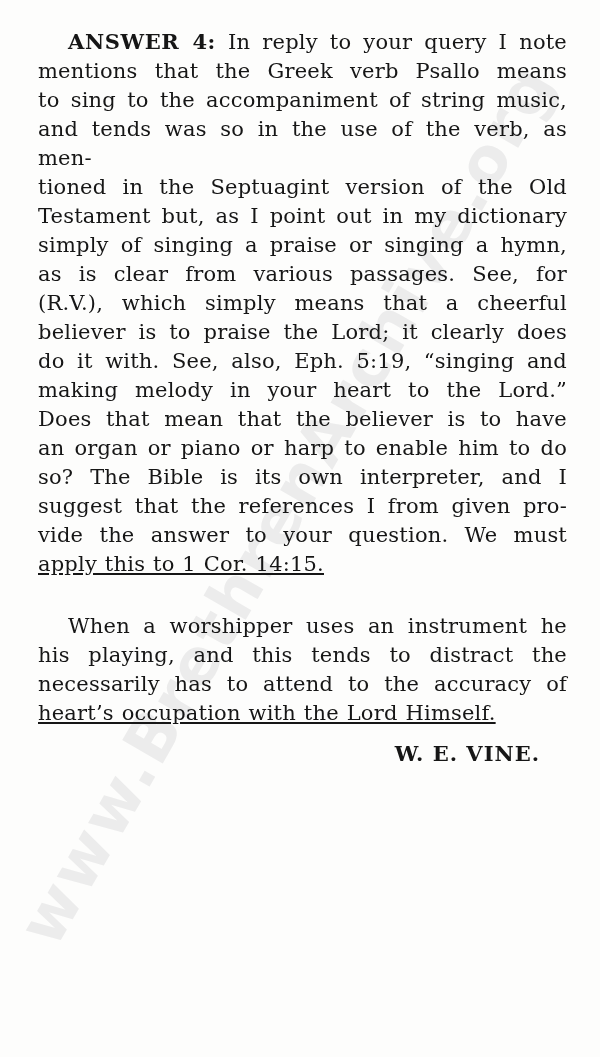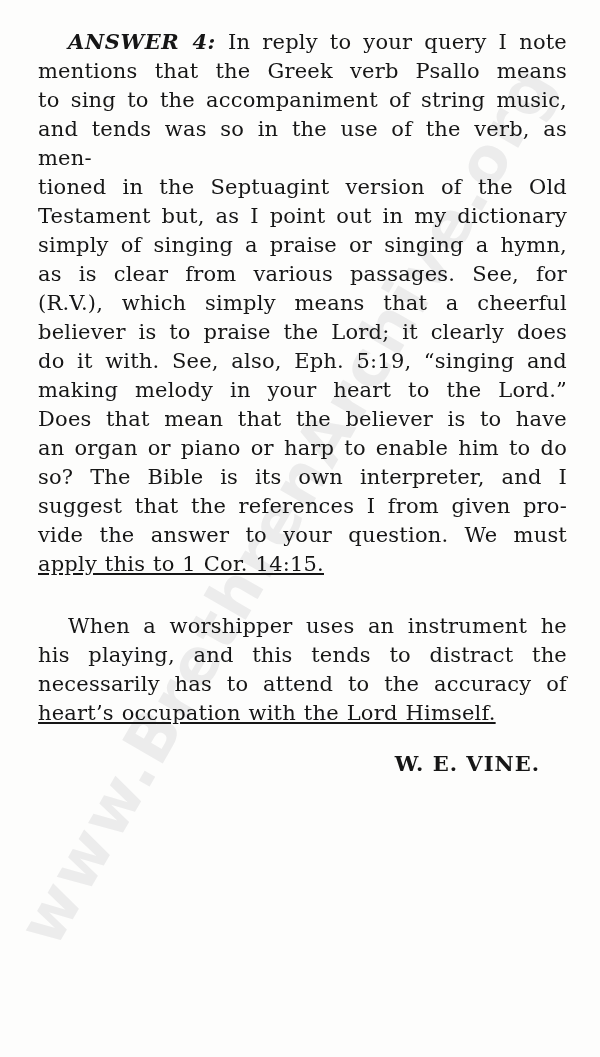--- a/index.html
+++ b/index.html
@@ -52,24 +52,23 @@
   .line.last {
     text-align-last: left;
     text-decoration: underline;
   }
   .line.first {
     text-indent: 30px;
   }
   .lead {
     font-weight: bold;
     letter-spacing: 0.6px;
-    font-style: italic;
   }
   .signature {
-    margin-top: 21px;
+    margin-top: 11px;
     text-align: right;
     padding-right: 27px;
     font-weight: bold;
     font-size: 21px;
     letter-spacing: 1px;
   }
 </style>
 </head>
 <body>
 

